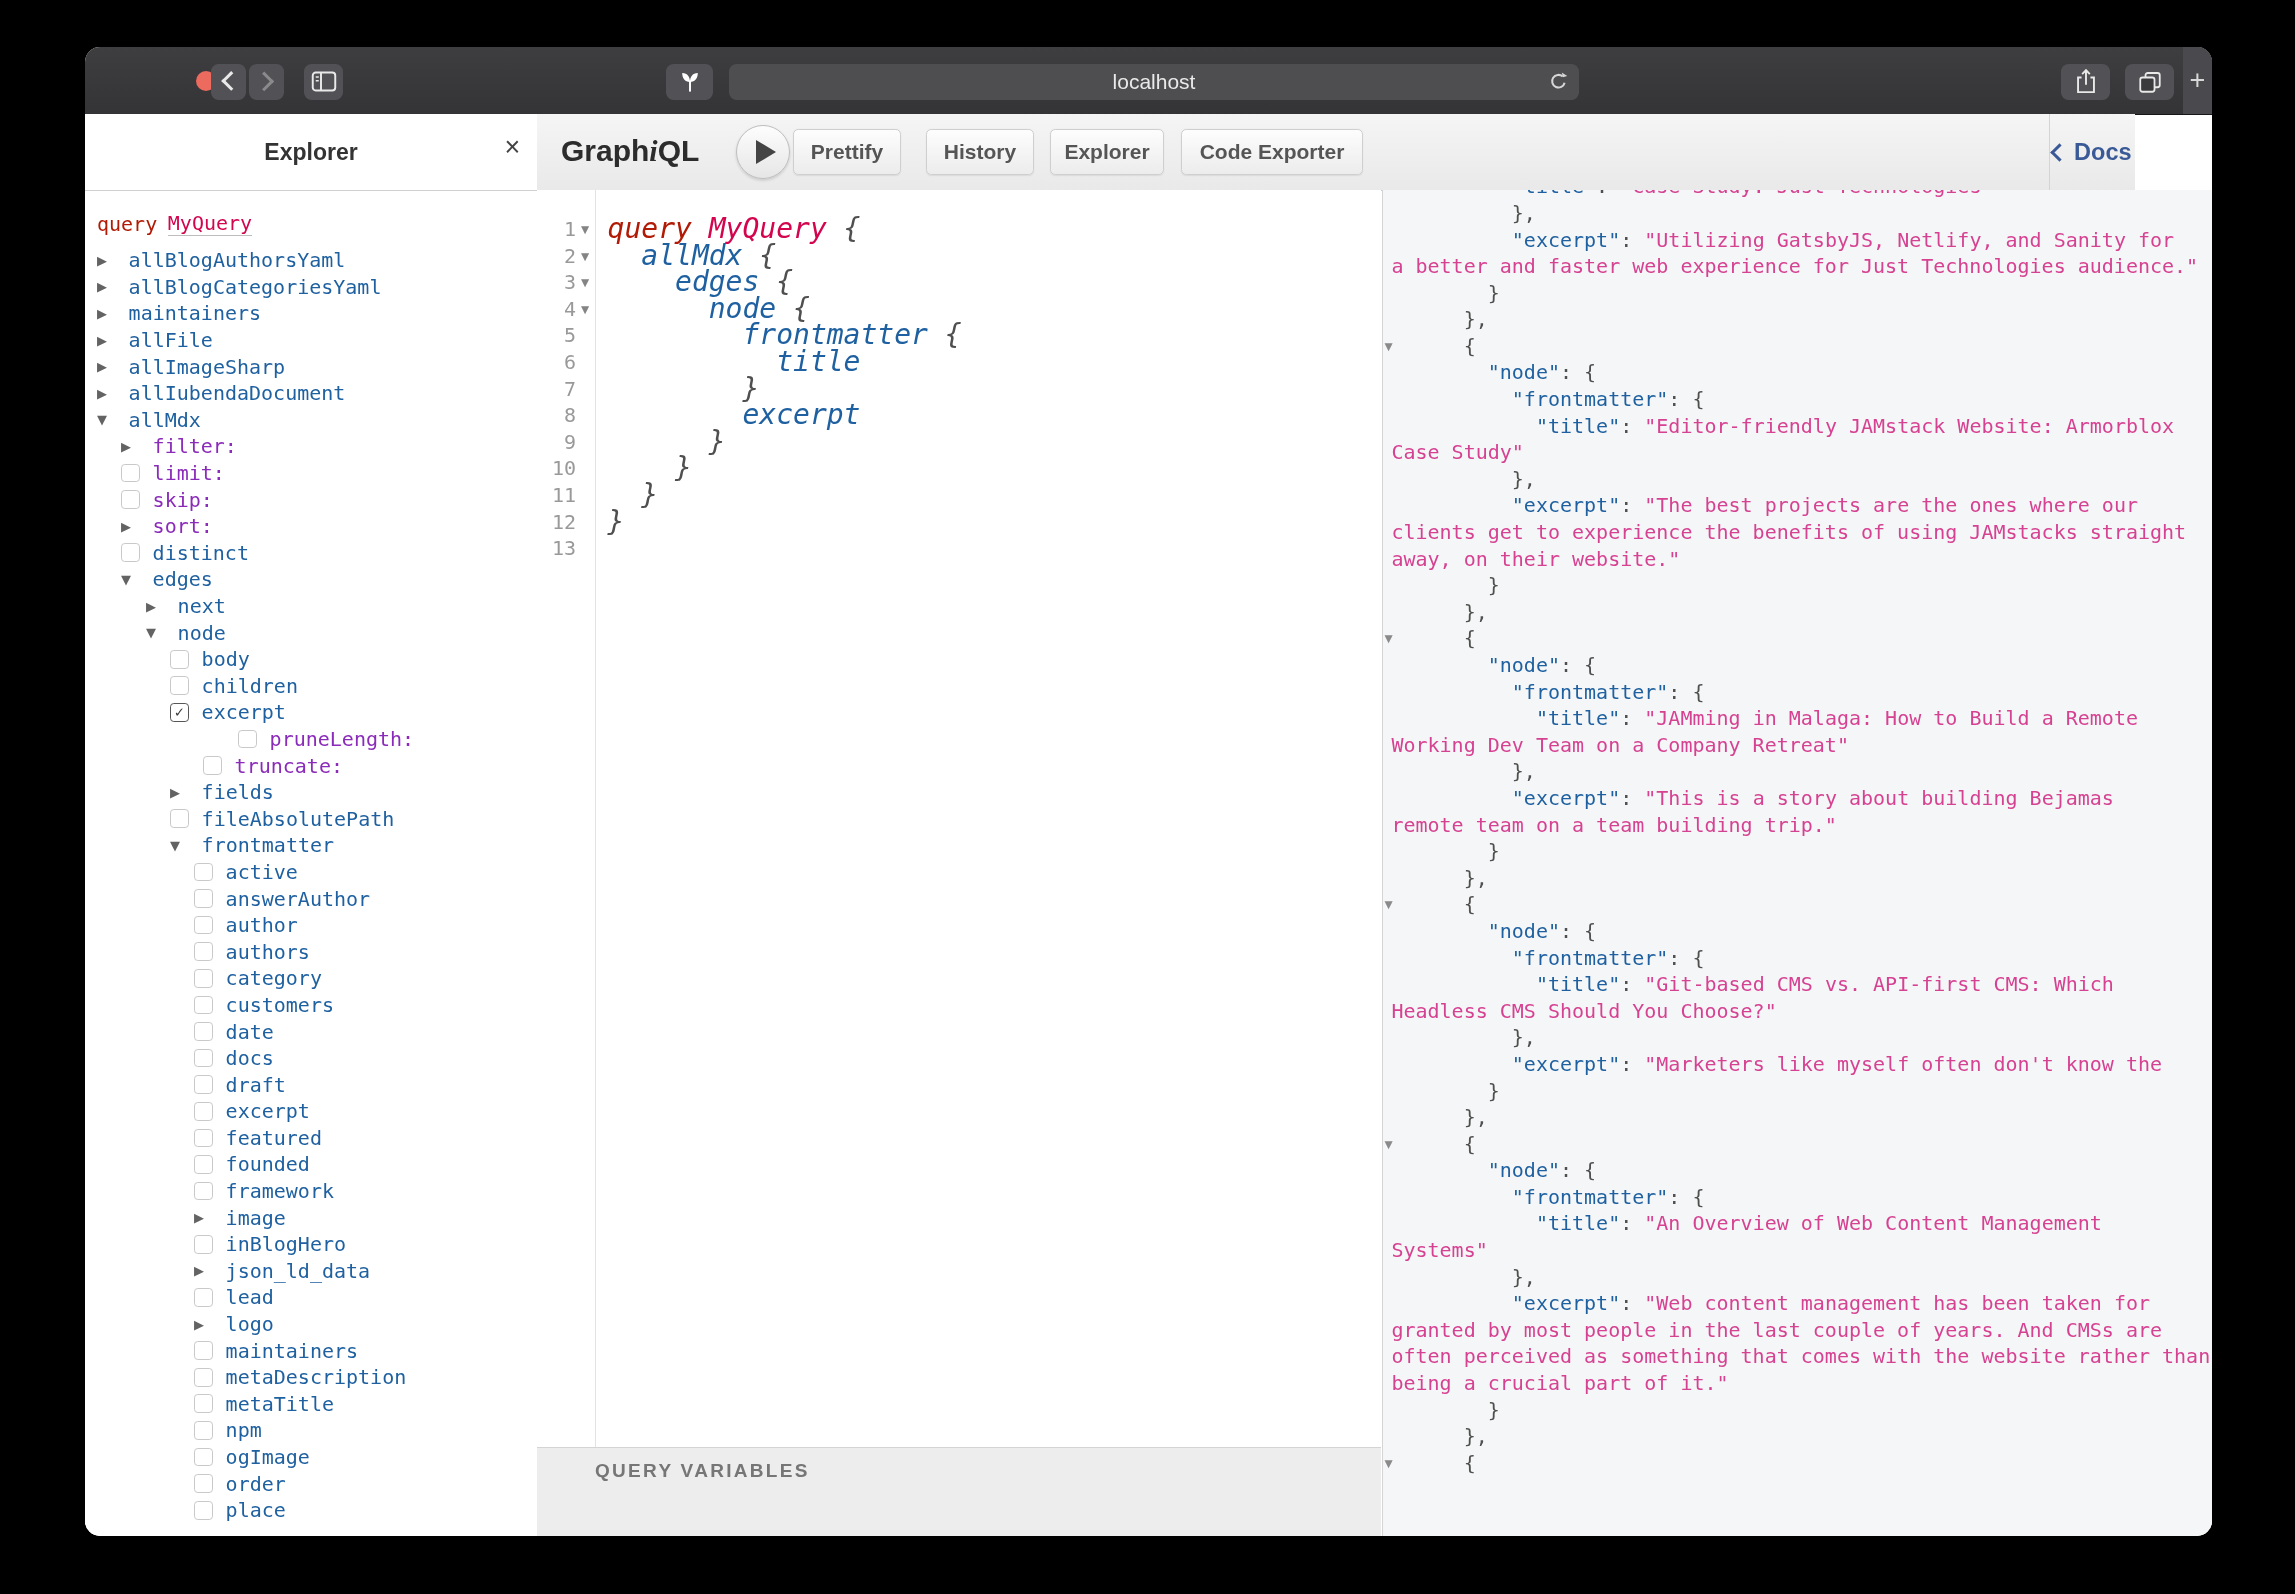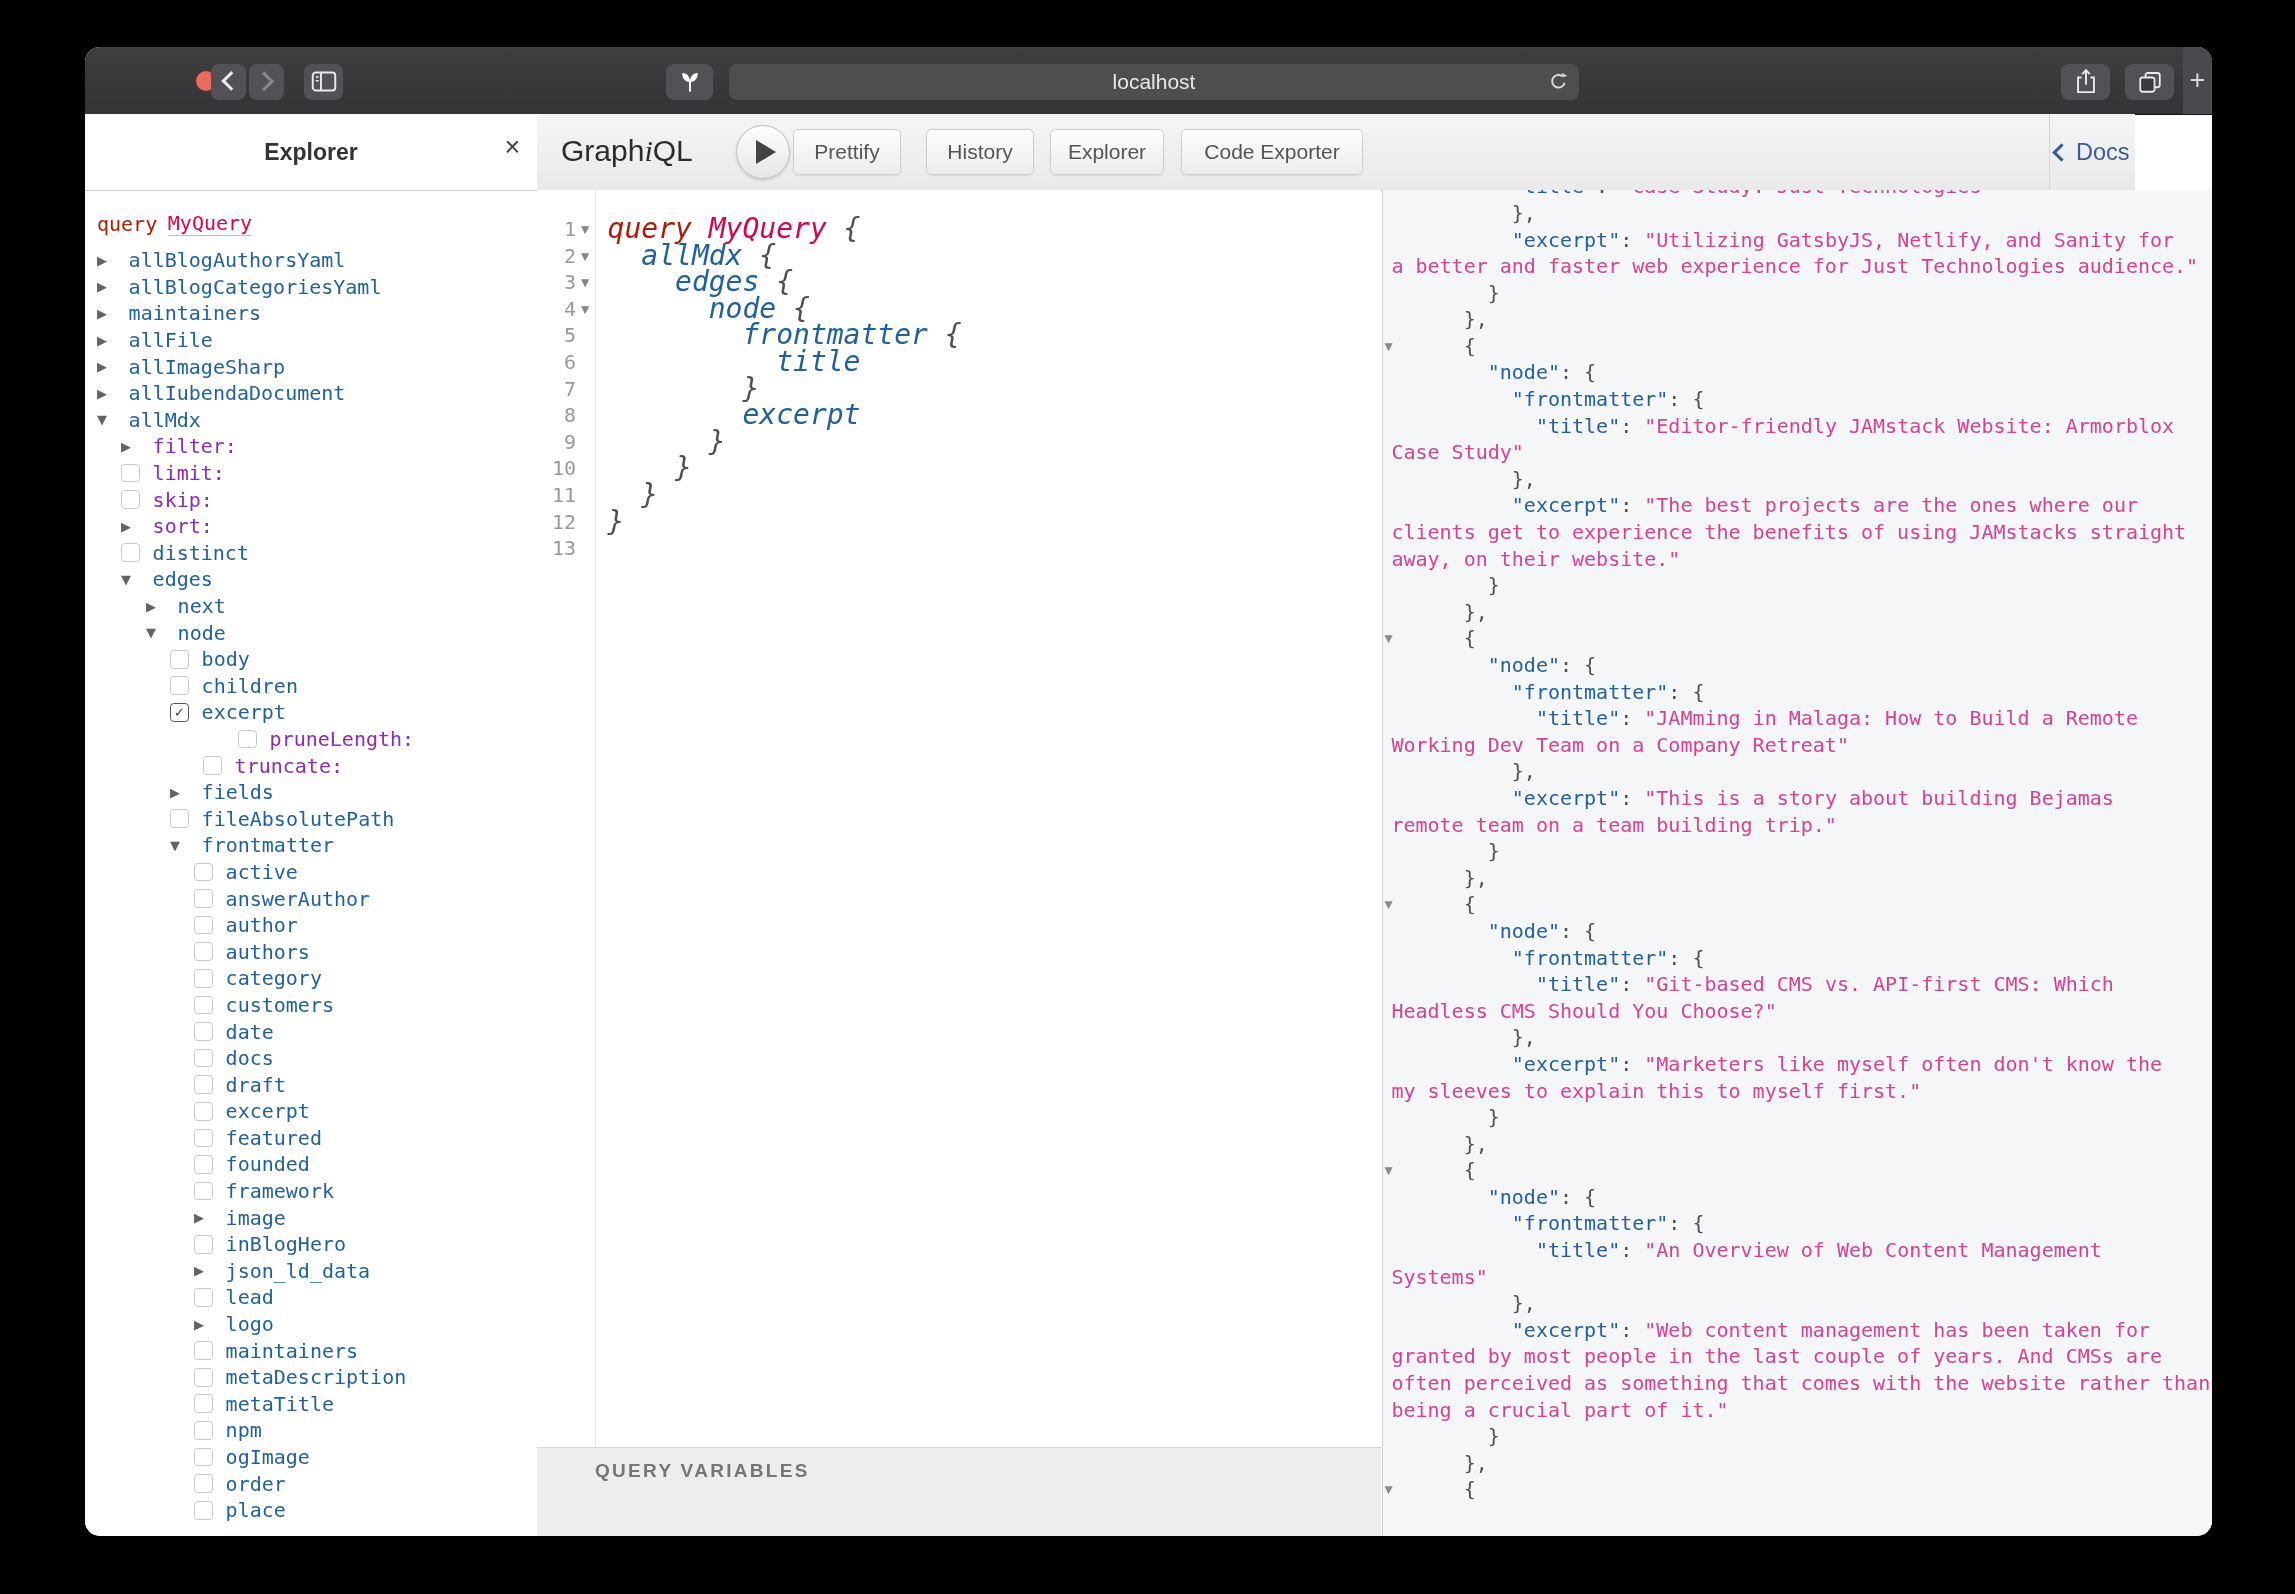--- a/index.html
+++ b/index.html
@@ -31,21 +31,21 @@
   .trow{height:26.6px;display:flex;align-items:center;}
   .ctrl{width:27px;flex:0 0 27px;display:flex;align-items:center;}
   .arr{font-family:"DejaVu Sans",sans-serif;font-size:13px;color:#636363;}
   .cbox{width:16.7px;height:16.7px;border:1.5px solid #c9c9c9;border-radius:3.8px;background:#fff;display:flex;align-items:center;justify-content:center;}
   .cbox.checked{border-color:#565656;}
   .cbox.checked::after{content:"✓";font-size:15px;color:#3a3a3a;font-weight:bold;line-height:1;}
   .lbl{margin-left:4.6px;white-space:pre;}
   .lbl-field{color:#1F61A0;}
   .lbl-arg{color:#8B2BB9;}
   
-  .toolbar{position:absolute;left:452px;top:67px;width:1598px;height:76px;background:linear-gradient(#f5f5f5,#e9e9e9);border-bottom:0.8px solid #cfcfcf;}
+  .toolbar{position:absolute;left:452px;top:67px;width:1598px;height:76px;background:linear-gradient(#f5f5f5,#e9e9e9);border-bottom:0.8px solid #cfcfcf;font-weight:bold;}
   .logo{position:absolute;left:24px;top:20px;font-size:30px;color:#2c2c2c;letter-spacing:0;}
   .logo em{font-style:italic;font-family:"Liberation Serif",serif;}
   .playbtn{position:absolute;left:199px;top:11.4px;width:52px;height:52px;border-radius:50%;background:linear-gradient(#fdfdfd,#e6e6e6);border:0.8px solid #bdbdbd;box-shadow:0 1.5px 3px rgba(0,0,0,.15);display:flex;align-items:center;justify-content:center;}
   .playtri{width:0;height:0;border-left:20px solid #444;border-top:12px solid transparent;border-bottom:12px solid transparent;margin-left:6px;}
   .gbtn{position:absolute;top:15px;height:44px;background:linear-gradient(#fdfdfd,#ececec);border:0.8px solid #cfcfcf;border-radius:5.3px;color:#555;font-size:21px;display:flex;align-items:center;justify-content:center;box-shadow:0 0.8px 1.5px rgba(0,0,0,.08);}
   .docs{position:absolute;right:0;top:0;height:100%;width:85px;border-left:0.8px solid #d4d4d4;display:flex;align-items:center;justify-content:center;color:#3a5a97;font-size:23.5px;gap:7.6px;}
   .docs .chevd{width:10px;height:10px;border-left:3.8px solid #3a5a97;border-bottom:3.8px solid #3a5a97;transform:rotate(45deg);margin-top:1.5px;}
   
   .editor-pane{position:absolute;left:452px;top:143px;width:844px;height:1257px;background:#fff;overflow:hidden;}
   .gutter{position:absolute;left:0;top:0;width:59px;height:100%;border-right:0.8px solid #e3e3e3;background:#fff;padding-top:26px;box-sizing:border-box;}
@@ -536,21 +536,20 @@
         <div class="rl"><span class="ts">remote team on a team building trip."</span></div>
         <div class="rl"><span class="tp">        }</span></div>
         <div class="rl"><span class="tp">      },</span></div>
         <div class="rl"><span class="rfold">▼</span><span class="tp">      {</span></div>
         <div class="rl"><span class="tp">        </span><span class="tf">"node"</span><span class="tp">: {</span></div>
         <div class="rl"><span class="tp">          </span><span class="tf">"frontmatter"</span><span class="tp">: {</span></div>
         <div class="rl"><span class="tp">            </span><span class="tf">"title"</span><span class="tp">: </span><span class="ts">"Git-based CMS vs. API-first CMS: Which</span></div>
         <div class="rl"><span class="ts">Headless CMS Should You Choose?"</span></div>
         <div class="rl"><span class="tp">          },</span></div>
         <div class="rl"><span class="tp">          </span><span class="tf">"excerpt"</span><span class="tp">: </span><span class="ts">"Marketers like myself often don't know the</span></div>
-        <div class="rl"><span class="ts">my sleeves to explain this to myself first."</span></div>
         <div class="rl"><span class="tp">        }</span></div>
         <div class="rl"><span class="tp">      },</span></div>
         <div class="rl"><span class="rfold">▼</span><span class="tp">      {</span></div>
         <div class="rl"><span class="tp">        </span><span class="tf">"node"</span><span class="tp">: {</span></div>
         <div class="rl"><span class="tp">          </span><span class="tf">"frontmatter"</span><span class="tp">: {</span></div>
         <div class="rl"><span class="tp">            </span><span class="tf">"title"</span><span class="tp">: </span><span class="ts">"An Overview of Web Content Management</span></div>
         <div class="rl"><span class="ts">Systems"</span></div>
         <div class="rl"><span class="tp">          },</span></div>
         <div class="rl"><span class="tp">          </span><span class="tf">"excerpt"</span><span class="tp">: </span><span class="ts">"Web content management has been taken for</span></div>
         <div class="rl"><span class="ts">granted by most people in the last couple of years. And CMSs are</span></div>

